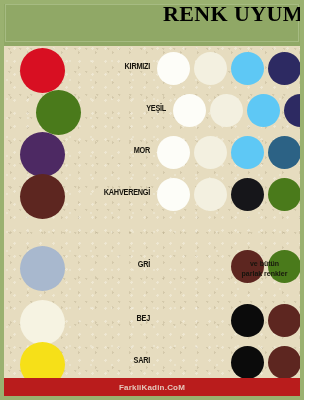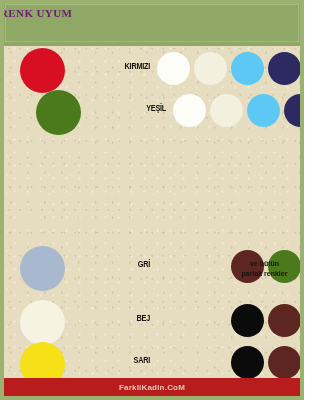--- a/index.html
+++ b/index.html
@@ -39,26 +39,26 @@
     left: 5px; top: 4px;
     width: 294px;
     height: 38px;
     border: 1px solid #a6bb82;
     box-sizing: border-box;
   }
   #title {
     position: absolute;
     left: 0; top: 5px;
     width: 304px;
-    text-align: left;
+    text-align: right;
     font-family: "Liberation Serif", serif;
     font-weight: bold;
-    font-size: 11px;
+    font-size: 22px;
     line-height: 17px;
-    color: #701a75;
+    color: #000000;
     letter-spacing: 0.4px;
   }
   
   #board {
     position: absolute;
     left: 0; top: 46px;
     width: 304px;
     height: 332px;
     background:
       radial-gradient(circle at 12% 18%, rgba(255,255,255,.30) 0 1.2px, transparent 1.3px),
@@ -188,20 +188,40 @@
       <div class="row" style="top: 44px; margin-left: 16px;">
         <div class="base-swatch" style="background: rgb(74, 122, 27);"></div>
         <div class="row-label">YEŞİL</div>
         <div class="match-row">
           <div class="match" title="beyaz" style="background: rgb(253, 253, 248);"></div>
           <div class="match" title="krem" style="background: rgb(243, 240, 224);"></div>
           <div class="match" title="açık mavi" style="background: rgb(94, 200, 245);"></div>
           <div class="match" title="lacivert" style="background: rgb(45, 42, 98);"></div>
         </div>
       </div>
+      <div class="row" style="top: 86px;">
+        <div class="base-swatch" style="background: rgb(77, 41, 99);"></div>
+        <div class="row-label">MOR</div>
+        <div class="match-row">
+          <div class="match" title="beyaz" style="background: rgb(253, 253, 248);"></div>
+          <div class="match" title="krem" style="background: rgb(243, 240, 224);"></div>
+          <div class="match" title="açık mavi" style="background: rgb(94, 200, 245);"></div>
+          <div class="match" title="petrol mavi" style="background: rgb(44, 98, 133);"></div>
+        </div>
+      </div>
+      <div class="row" style="top: 128px;">
+        <div class="base-swatch" style="background: rgb(93, 38, 32);"></div>
+        <div class="row-label">KAHVERENGİ</div>
+        <div class="match-row">
+          <div class="match" title="beyaz" style="background: rgb(253, 253, 248);"></div>
+          <div class="match" title="krem" style="background: rgb(243, 240, 224);"></div>
+          <div class="match" title="siyah" style="background: rgb(22, 22, 26);"></div>
+          <div class="match" title="yeşil" style="background: rgb(74, 122, 27);"></div>
+        </div>
+      </div>
       <div class="row" style="top: 200px; padding-left: 20px;">
         <div class="base-swatch" style="background: rgb(168, 184, 206);"></div>
         <div class="row-label">GRİ</div>
         <div class="match-row">
           <div class="match spacer"></div>
           <div class="match spacer"></div>
           <div class="match" title="kahverengi" style="background: rgb(93, 38, 32);"></div>
           <div class="match" title="yeşil" style="background: rgb(74, 122, 27);"></div>
         </div>
         <div class="note">

